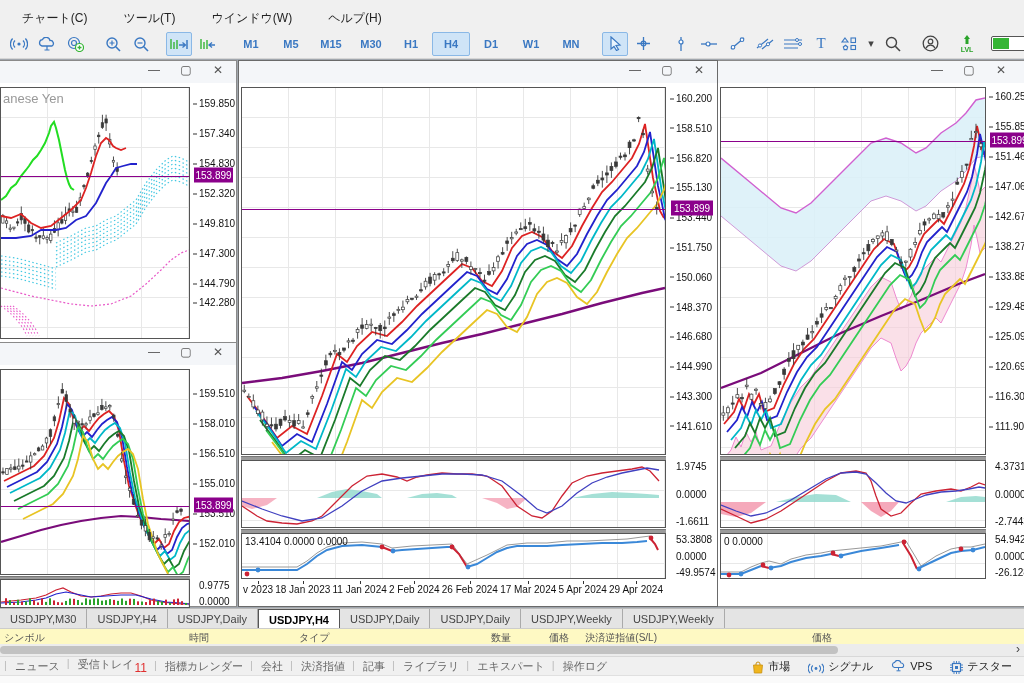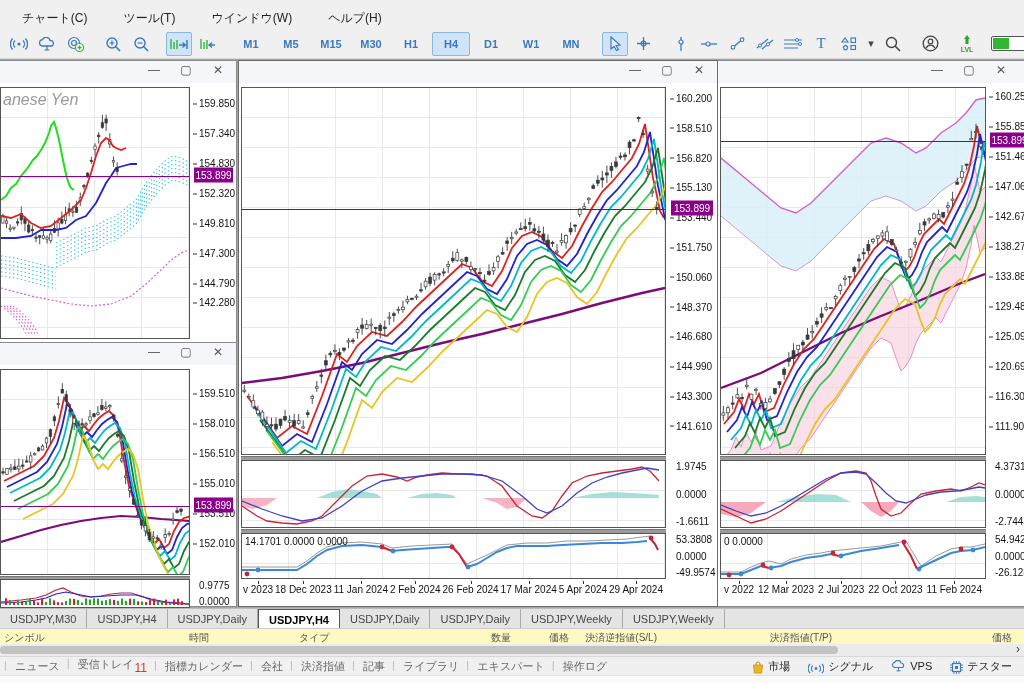--- a/index.html
+++ b/index.html
@@ -36,21 +36,21 @@
   .scale-col{position:absolute;top:0;bottom:0;font-size:10px;color:#111;}
   .scale-label{position:absolute;left:7px;transform:translateY(-50%);white-space:nowrap;}
   .scale-label::before{content:"";position:absolute;left:-6px;top:50%;width:4px;height:1px;background:#333;}
   .sub-scale{position:absolute;left:0;right:0;display:flex;flex-direction:column;justify-content:space-between;
              padding:1px 0 1px 7px;box-sizing:border-box;font-size:10px;color:#111;}
   .bid-badge{position:absolute;left:2px;right:4px;height:15px;line-height:15px;background:#8b008b;color:#fff;
              font-size:10px;text-align:center;transform:translateY(-50%);}
   .time-axis{position:absolute;display:flex;justify-content:space-between;font-size:10px;color:#111;}
   .time-axis span{position:relative;padding-top:3px;}
   .time-axis span::before{content:"";position:absolute;left:50%;top:0;width:1px;height:3px;background:#333;}
-  .watermark{position:absolute;left:2px;top:3px;font-size:16px;color:#999;font-style:italic;}
+  .watermark{position:absolute;left:2px;top:3px;font-size:13px;color:#999;}
   .info-label{position:absolute;left:3px;top:2px;font-size:10px;color:#111;white-space:nowrap;}
   
   .tabbar{position:absolute;left:0;top:608px;width:1024px;height:20px;background:#e4e4e4;
           border-top:1px solid #bbb;display:flex;align-items:stretch;font-size:11px;color:#444;}
   .tab{padding:3px 10px;display:flex;align-items:center;border-right:1px solid #aaa;cursor:default;white-space:nowrap;}
   .tab.active{background:#fff;border:1px solid #555;border-bottom:none;font-weight:bold;color:#000;}
   
   .toolbox-header{position:absolute;left:0;top:628px;width:1024px;height:16px;background:#fef9c3;
                   display:flex;font-size:10px;color:#555;overflow:hidden;border-top:1px solid #ccc;}
   .toolbox-header span{display:block;padding:2px 4px;box-sizing:border-box;white-space:nowrap;overflow:hidden;}
@@ -514,27 +514,20 @@
             <circle cx="42" cy="31" r="2.4" fill="#cc2233"></circle>
             <circle cx="50" cy="34" r="2.4" fill="#3a88d8"></circle>
             <circle cx="112" cy="19" r="2.4" fill="#cc2233"></circle>
             <circle cx="120" cy="22" r="2.4" fill="#3a88d8"></circle>
             <circle cx="183" cy="8" r="2.4" fill="#cc2233"></circle>
             <circle cx="198" cy="35" r="2.4" fill="#3a88d8"></circle>
             <circle cx="240" cy="15" r="2.4" fill="#cc2233"></circle>
             <circle cx="252" cy="16" r="2.4" fill="#3a88d8"></circle>
           </svg>
       </div>
-      <div class="time-axis" style="left:6px;width:258px;top:498px;">
-          <span>v 2022</span>
-          <span>12 Mar 2023</span>
-          <span>2 Jul 2023</span>
-          <span>22 Oct 2023</span>
-          <span>11 Feb 2024</span>
-        </div>
       <div class="scale-col" style="left:270px;width:45px;">
         <div>
             <span class="scale-label" style="top: 13px;">160.250</span>
             <span class="scale-label" style="top: 43px;">155.855</span>
             <span class="scale-label" style="top: 73px;">151.460</span>
             <span class="scale-label" style="top: 103px;">147.065</span>
             <span class="scale-label" style="top: 133px;">142.670</span>
             <span class="scale-label" style="top: 163px;">138.275</span>
             <span class="scale-label" style="top: 193px;">133.880</span>
             <span class="scale-label" style="top: 223px;">129.485</span>
@@ -954,41 +947,41 @@
             <polygon points="165,37 180,33 195,32 210,34 215,37 215,37 165,37" fill="#8fd8cc" opacity="0.8"></polygon>
             <polygon points="330,37 350,33 370,31 390,32 405,33 417,34 417,37 330,37" fill="#8fd8cc" opacity="0.8"></polygon>
             <polygon points="0,45 10,48 25,44 35,37 35,37 0,37" fill="#f4a0b4" opacity="0.8"></polygon>
             <polygon points="240,37 255,42 265,48 275,46 285,37 285,37 240,37" fill="#f4a0b4" opacity="0.8"></polygon>
             <polyline points="0,45 15,55 25,60 40,62 55,63 70,60 80,55 95,40 110,25 125,15 140,13 155,16 165,20 175,16 185,14 200,12 215,13 230,13 245,15 260,25 275,45 290,55 300,57 310,50 320,35 330,22 345,15 360,12 375,10 390,8 400,6 408,10 417,20" fill="none" stroke="#cc2233" stroke-width="1.3"></polyline>
             <polyline points="0,40 20,48 40,55 60,60 80,57 100,45 120,30 140,20 160,17 180,15 200,13 220,13 240,14 260,20 280,35 295,48 305,52 320,45 335,32 350,22 365,16 380,12 395,9 405,7 417,9" fill="none" stroke="#4040c0" stroke-width="1.3"></polyline>
           </svg>
       </div>
       <div class="splitter" style="left:2px;width:425px;top:446px;"></div>
       <div class="chart-frame" style="left:2px;top:450px;width:425px;height:46px;">
-        <span class="info-label">14.1701 0.0000 0.0000</span>
+        <span class="info-label">13.4104 0.0000 0.0000</span>
         <svg id="svg-c-sub2" width="423" height="44" viewBox="0 0 423 44">
             <polyline points="0,33 55,33 65,27 75,19 85,13 100,9 120,8 140,10 150,14 170,12 190,11 210,10 225,30 245,21 265,11 285,9 305,9 325,7 345,7 365,6 385,5 400,3 408,2" fill="none" stroke="#999999" stroke-width="1"></polyline>
             <polyline points="0,36 55,36 65,30 75,22 85,16 100,12 120,11 140,13" fill="none" stroke="#3a88d8" stroke-width="2"></polyline>
             <polyline points="140,13 145,15 150,17" fill="none" stroke="#cc2233" stroke-width="2"></polyline>
             <polyline points="150,17 160,16 175,15 190,14 205,13 210,13" fill="none" stroke="#3a88d8" stroke-width="2"></polyline>
             <polyline points="210,13 217,20 225,33" fill="none" stroke="#cc2233" stroke-width="2"></polyline>
             <polyline points="225,33 235,30 245,24 255,18 265,14 275,12 290,12 305,12 320,11 340,10 360,9 380,9 395,8 405,7" fill="none" stroke="#3a88d8" stroke-width="2"></polyline>
             <polyline points="408,4 413,10 416,16" fill="none" stroke="#cc2233" stroke-width="2"></polyline>
             <circle cx="5" cy="40" r="2.4" fill="#cc2233"></circle>
             <circle cx="16" cy="36" r="2.4" fill="#3a88d8"></circle>
             <circle cx="140" cy="13" r="2.4" fill="#cc2233"></circle>
             <circle cx="151" cy="17" r="2.4" fill="#3a88d8"></circle>
             <circle cx="210" cy="13" r="2.4" fill="#cc2233"></circle>
             <circle cx="226" cy="33" r="2.4" fill="#3a88d8"></circle>
             <circle cx="409" cy="4" r="2.4" fill="#cc2233"></circle>
           </svg>
       </div>
       <div class="time-axis" style="left:4px;width:420px;top:498px;">
           <span>v 2023</span>
-          <span>18 Dec 2023</span>
+          <span>18 Jan 2023</span>
           <span>11 Jan 2024</span>
           <span>2 Feb 2024</span>
           <span>26 Feb 2024</span>
           <span>17 Mar 2024</span>
           <span>5 Apr 2024</span>
           <span>29 Apr 2024</span>
         </div>
       <div class="scale-col" style="left:430px;width:48px;">
         <div>
             <span class="scale-label" style="top: 15px;">160.200</span>
@@ -1031,21 +1024,20 @@
   <div class="tab">USDJPY,Weekly</div>
 </div>
 
 <div class="toolbox-header">
     <span>シンボル</span>
     <span>時間</span>
     <span>タイプ</span>
     <span>数量</span>
     <span>価格</span>
     <span>決済逆指値(S/L)</span>
-    <span>決済指値(T/P)</span>
     <span>価格</span>
   </div>
 <div class="hscroll">
   <div class="thumb"></div>
   <span class="arrow">›</span>
 </div>
 
 <div class="bottombar">
   <span class="bb-item" style="margin-left:6px">ニュース</span>
   <span class="bb-item"><span>受信トレイ</span><span class="bb-badge">11</span></span>

